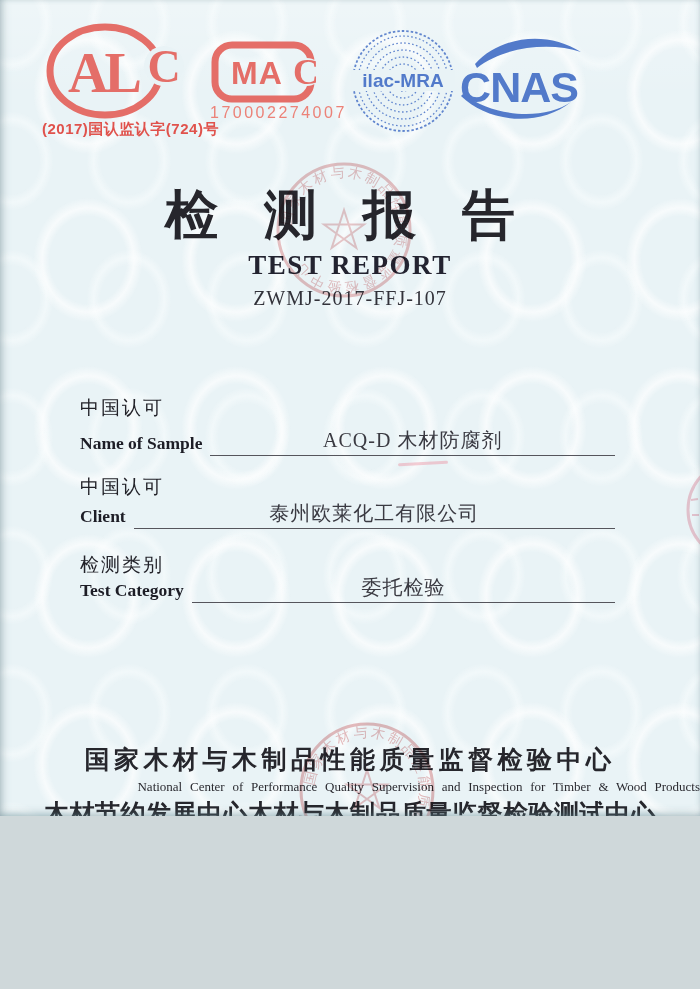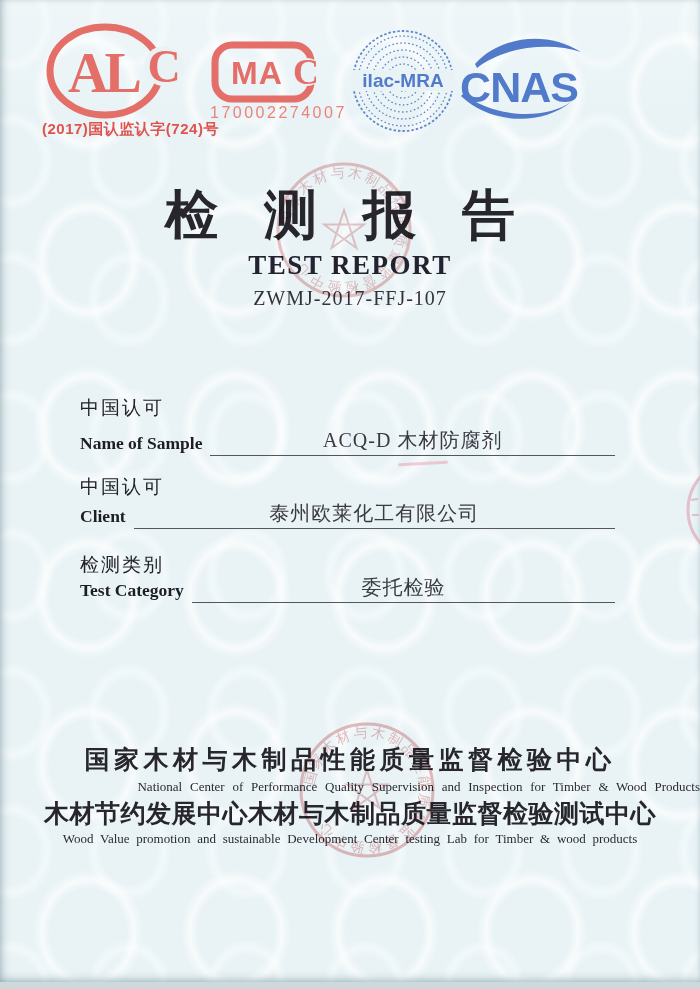--- a/index.html
+++ b/index.html
@@ -1,17 +1,17 @@
 <!DOCTYPE html>
 <html><head>
 <meta charset="utf-8">
 <style>
   html,body{margin:0;padding:0;background:#cfd8da;}
   .page{
-    position:relative;width:700px;height:982px;overflow:hidden;
+    position:relative;width:700px;height:816px;overflow:hidden;
     background-color:#e9f3f6;
     background-image:
       radial-gradient(closest-side, rgba(255,255,255,0) 52%, rgba(255,255,255,.65) 62%, rgba(255,255,255,0) 74%),
       radial-gradient(closest-side, rgba(252,255,255,0) 48%, rgba(252,255,255,.45) 60%, rgba(252,255,255,0) 72%),
       linear-gradient(180deg, rgba(255,255,255,.25) 0%, rgba(255,255,255,0) 12%);
     background-size:148px 168px, 118px 138px, 100% 100%;
     background-position:14px 8px, 70px 92px, 0 0;
     font-family:"Liberation Serif","DejaVu Serif",serif;
     color:#26262c;
   }

